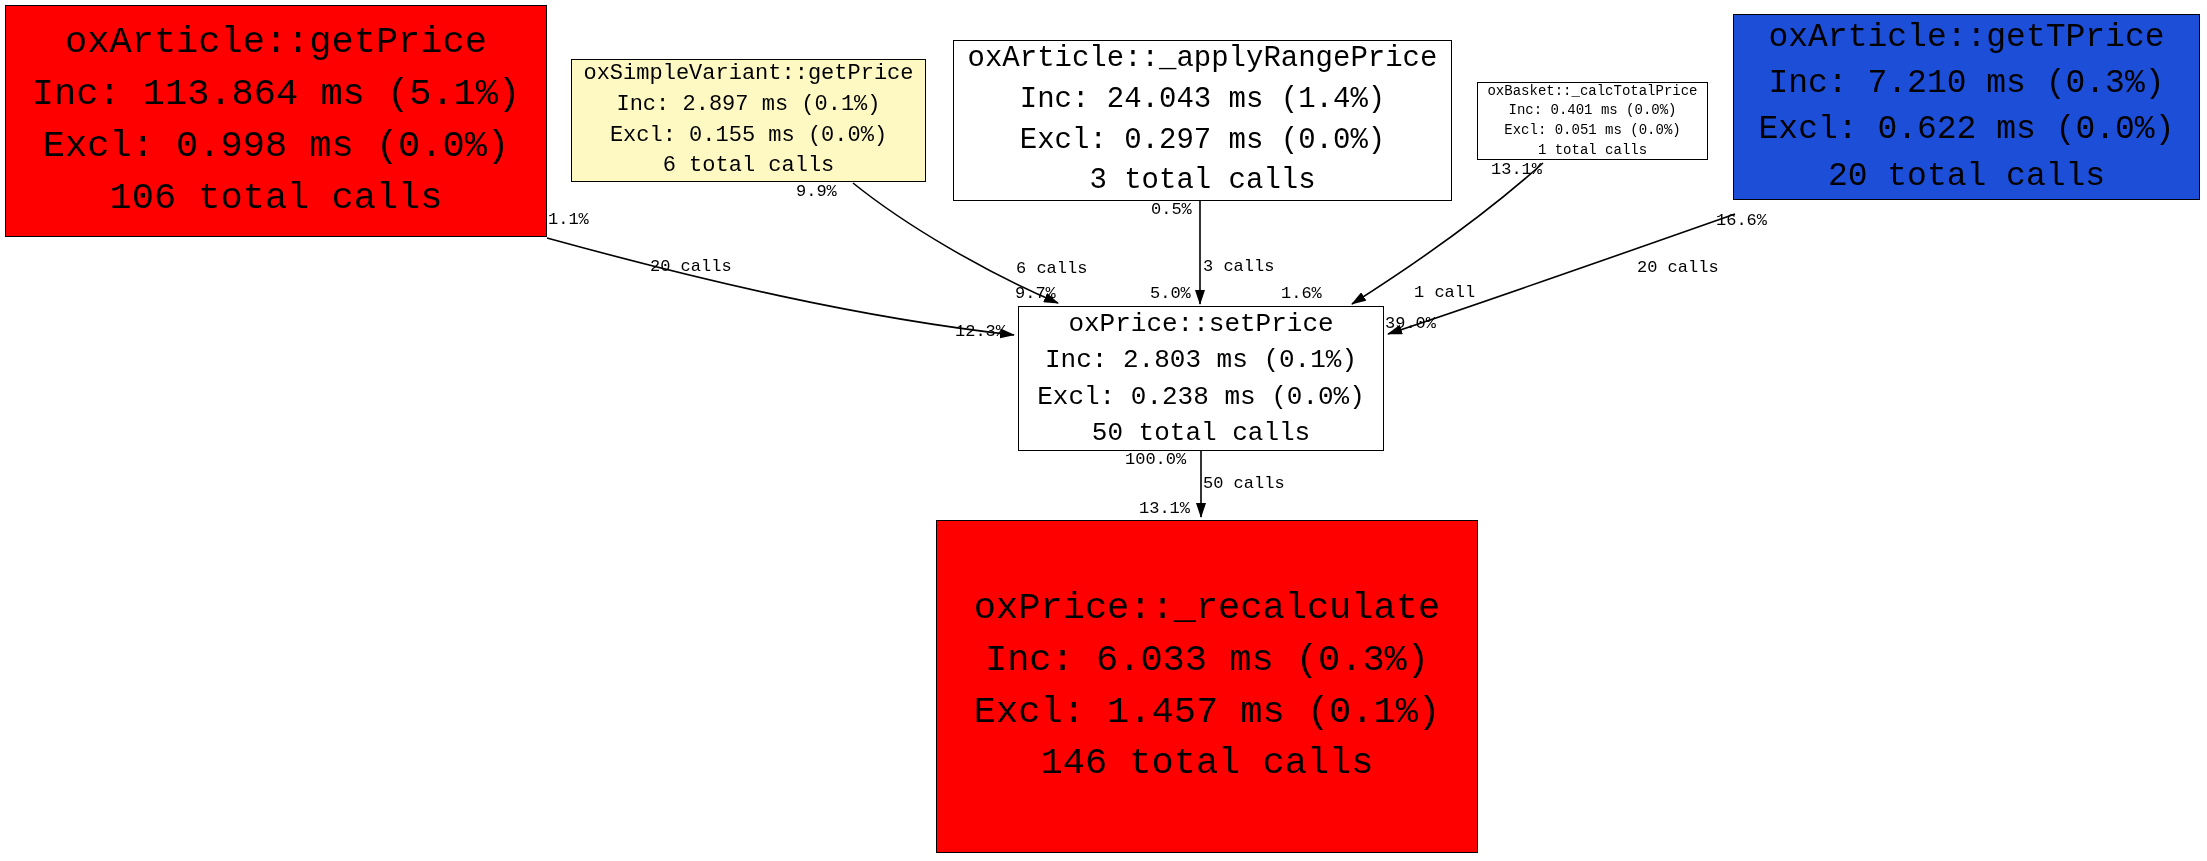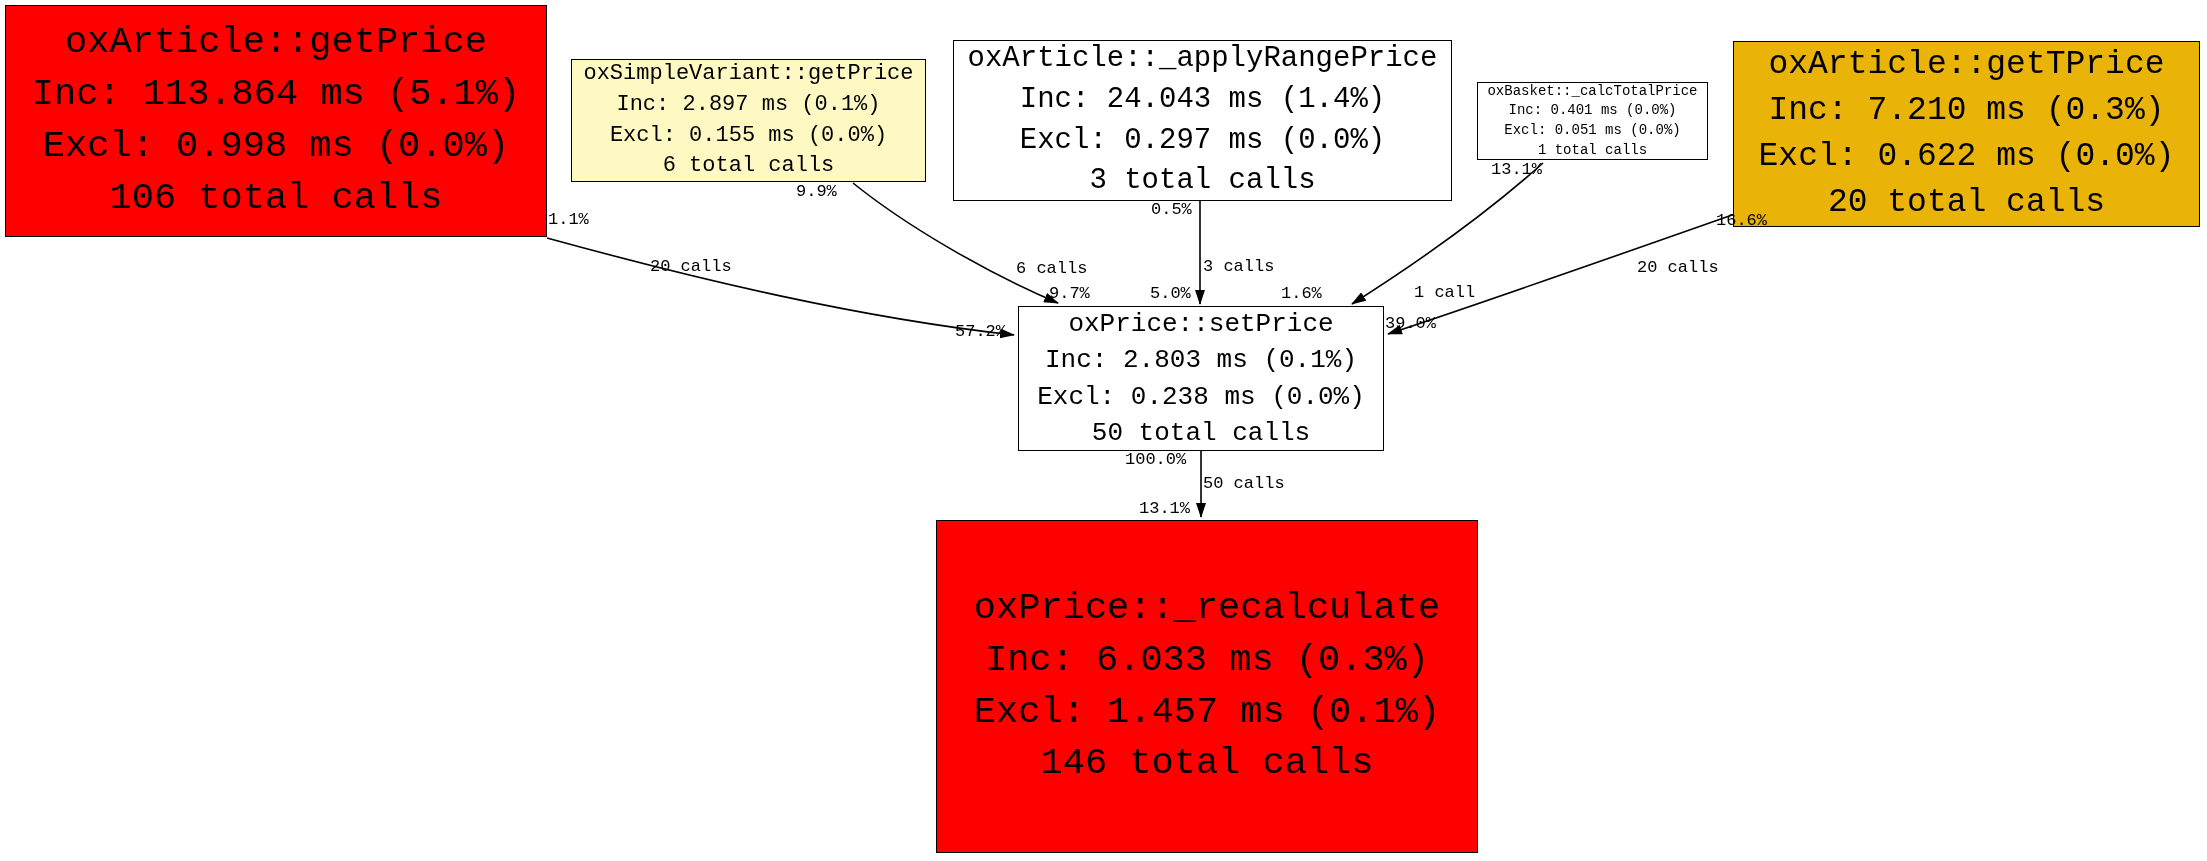--- a/index.html
+++ b/index.html
@@ -91,21 +91,21 @@
     <span class="line">3 total calls</span>
   </div>
 
   <div class="node" style="left: 1477px; top: 82px; width: 231px; height: 78px; font-size: 14px; background-color: rgb(255, 255, 255);">
     <span class="line">oxBasket::_calcTotalPrice</span>
     <span class="line">Inc: 0.401 ms (0.0%)</span>
     <span class="line">Excl: 0.051 ms (0.0%)</span>
     <span class="line">1 total calls</span>
   </div>
 
-  <div class="node" style="left: 1733px; top: 41px; width: 467px; height: 186px; font-size: 33px; background-color: #eab308;">
+  <div class="node" style="left: 1733px; top: 14px; width: 467px; height: 186px; font-size: 33px; background-color: #1d4ed8; justify-content: space-between;">
     <span class="line">oxArticle::getTPrice</span>
     <span class="line">Inc: 7.210 ms (0.3%)</span>
     <span class="line">Excl: 0.622 ms (0.0%)</span>
     <span class="line">20 total calls</span>
   </div>
 
   <div class="node" style="left: 1018px; top: 306px; width: 366px; height: 145px; font-size: 26px; background-color: rgb(255, 255, 255);">
     <span class="line">oxPrice::setPrice</span>
     <span class="line">Inc: 2.803 ms (0.1%)</span>
     <span class="line">Excl: 0.238 ms (0.0%)</span>
@@ -114,25 +114,25 @@
 
   <div class="node" style="left: 928px; top: 520px; width: 542px; height: 333px; font-size: 37px; background-color: rgb(255, 0, 0); margin-left: 8px;">
     <span class="line">oxPrice::_recalculate</span>
     <span class="line">Inc: 6.033 ms (0.3%)</span>
     <span class="line">Excl: 1.457 ms (0.1%)</span>
     <span class="line">146 total calls</span>
   </div>
 
   <span class="elabel" style="left:548px; top:211px;">1.1%</span>
   <span class="elabel" style="left:650px; top:258px;">20 calls</span>
-  <span class="elabel" style="left:955px; top:323px;">57.2%</span>
+  <span class="elabel" style="left:955px; top:323px;">12.3%</span>
 
   <span class="elabel" style="left:796px; top:183px;">9.9%</span>
   <span class="elabel" style="left:1016px; top:260px;">6 calls</span>
-  <span class="elabel" style="left:1015px; top:285px;margin-left:34px;">9.7%</span>
+  <span class="elabel" style="left:1015px; top:285px;">9.7%</span>
 
   <span class="elabel" style="left:1151px; top:201px;">0.5%</span>
   <span class="elabel" style="left:1203px; top:258px;">3 calls</span>
   <span class="elabel" style="left:1150px; top:285px;">5.0%</span>
 
   <span class="elabel" style="left:1491px; top:161px;">13.1%</span>
   <span class="elabel" style="left:1414px; top:260px;margin-top:24px;">1 call</span>
   <span class="elabel" style="left:1281px; top:285px;">1.6%</span>
 
   <span class="elabel" style="left:1716px; top:212px;">16.6%</span>

